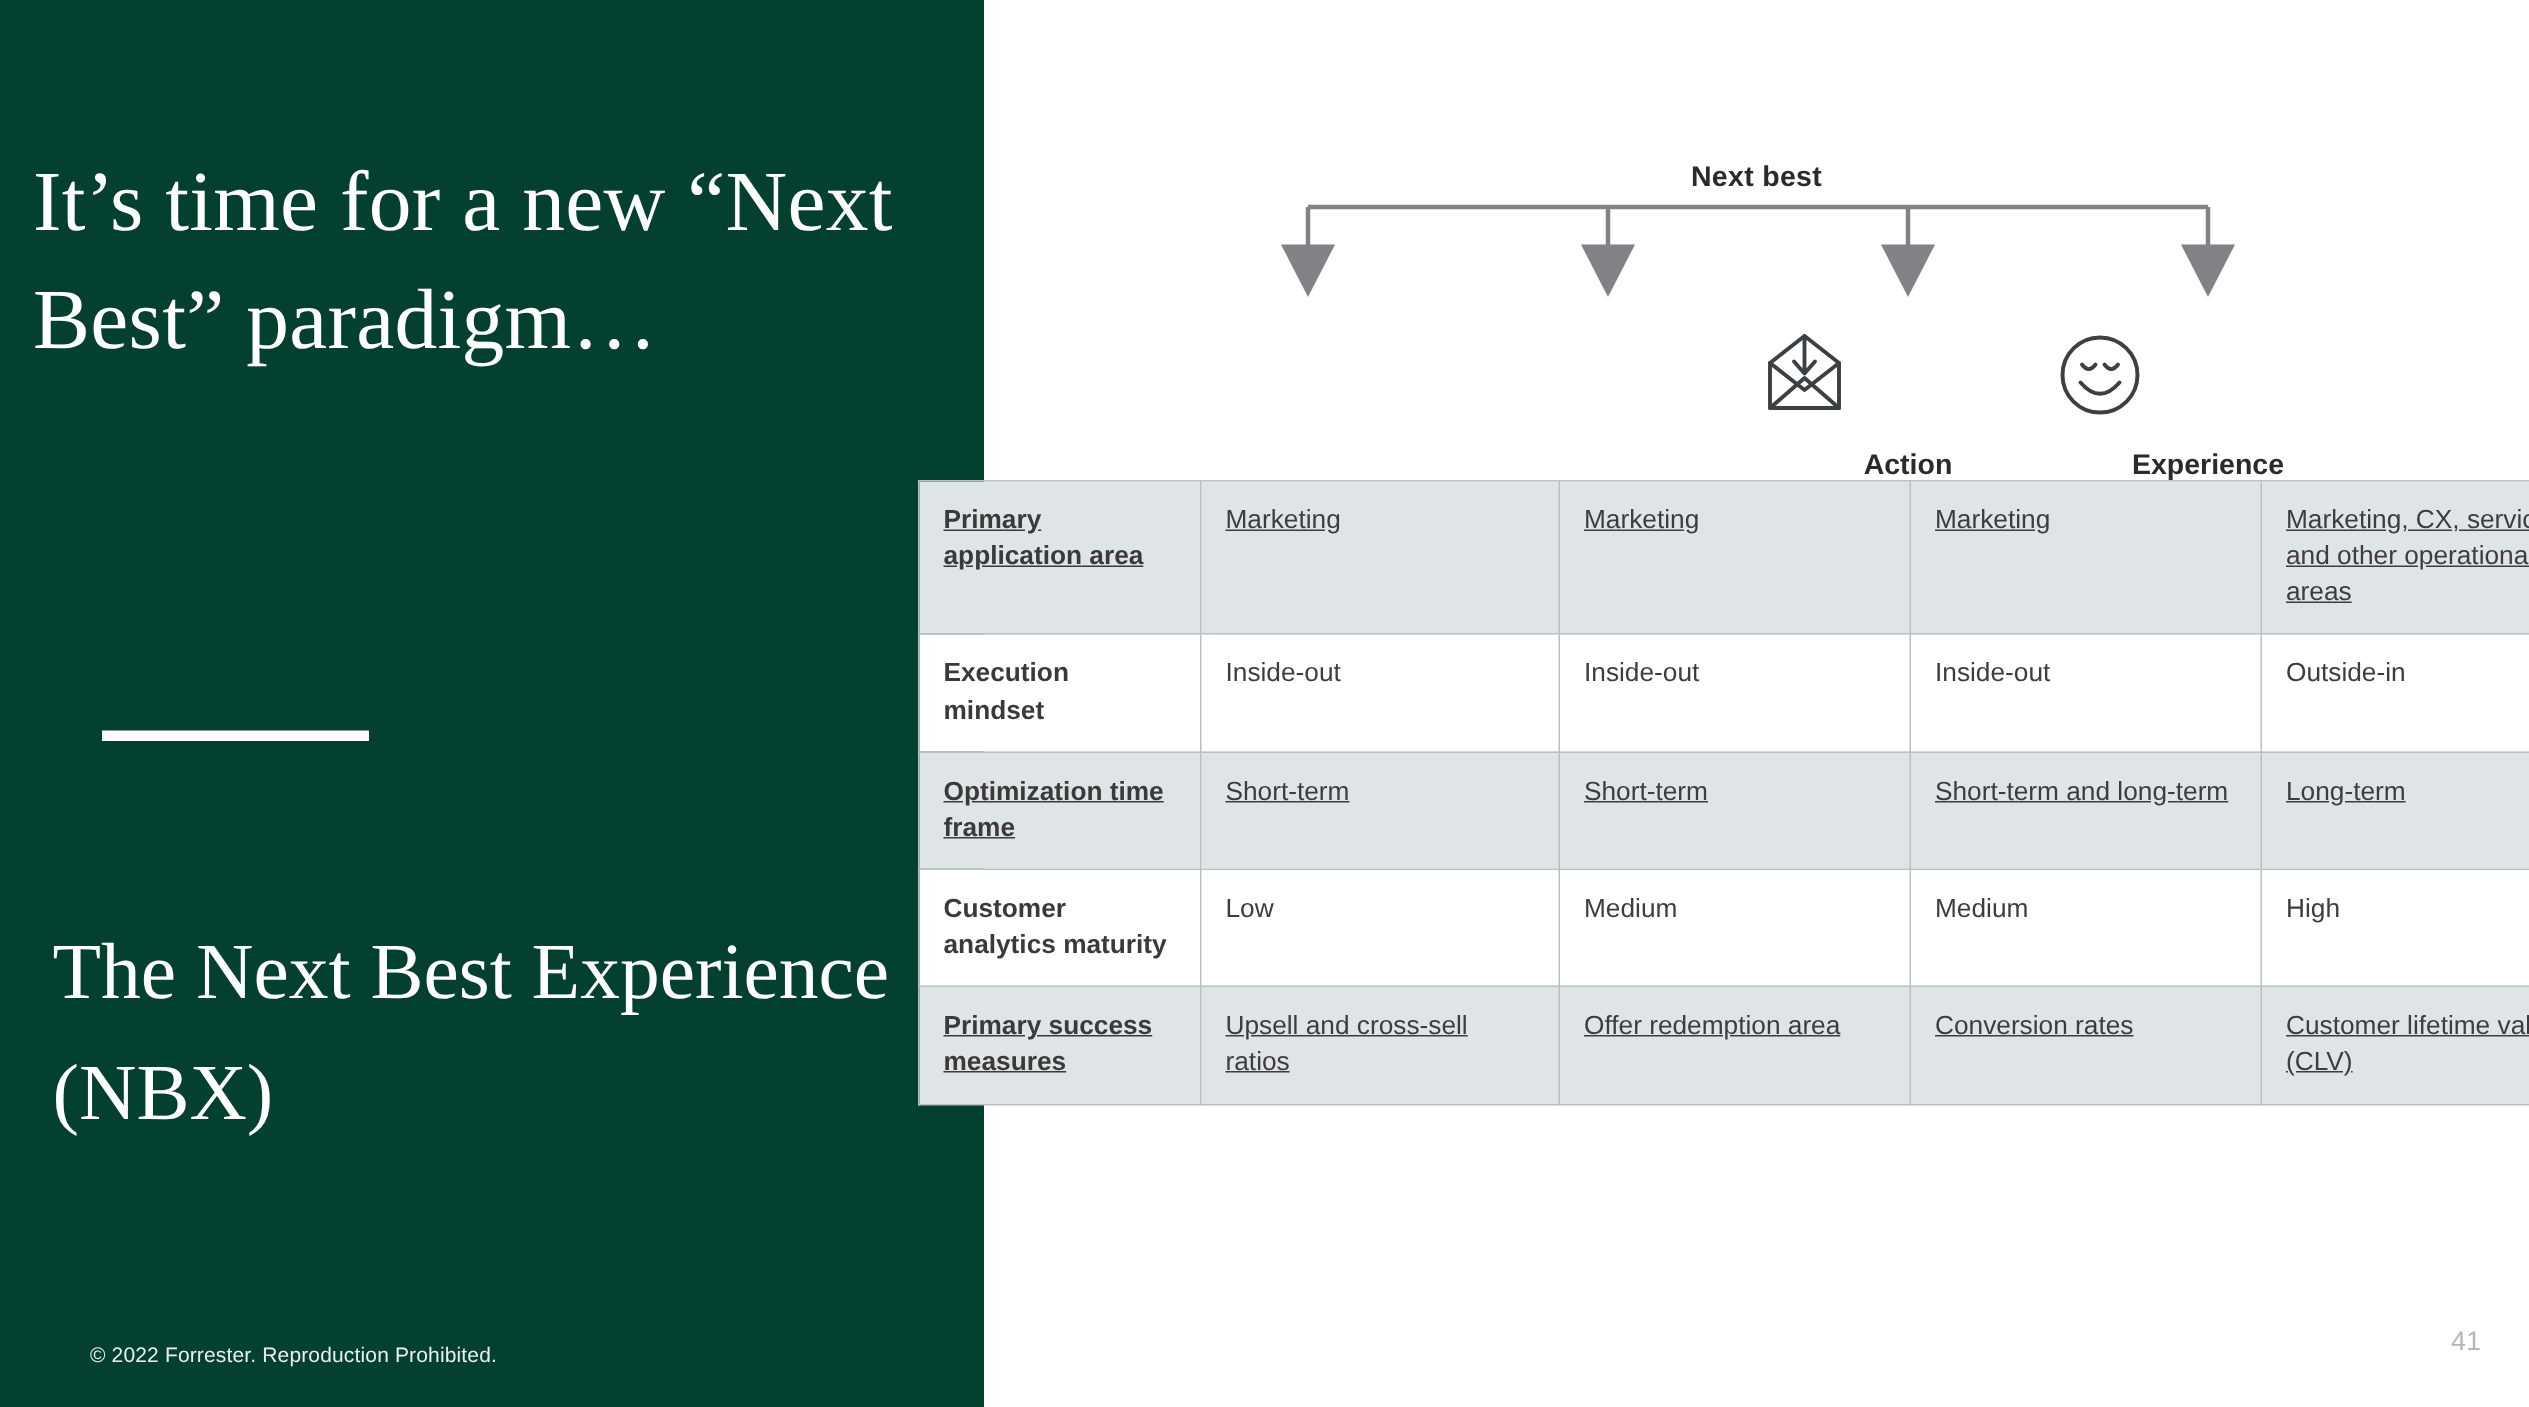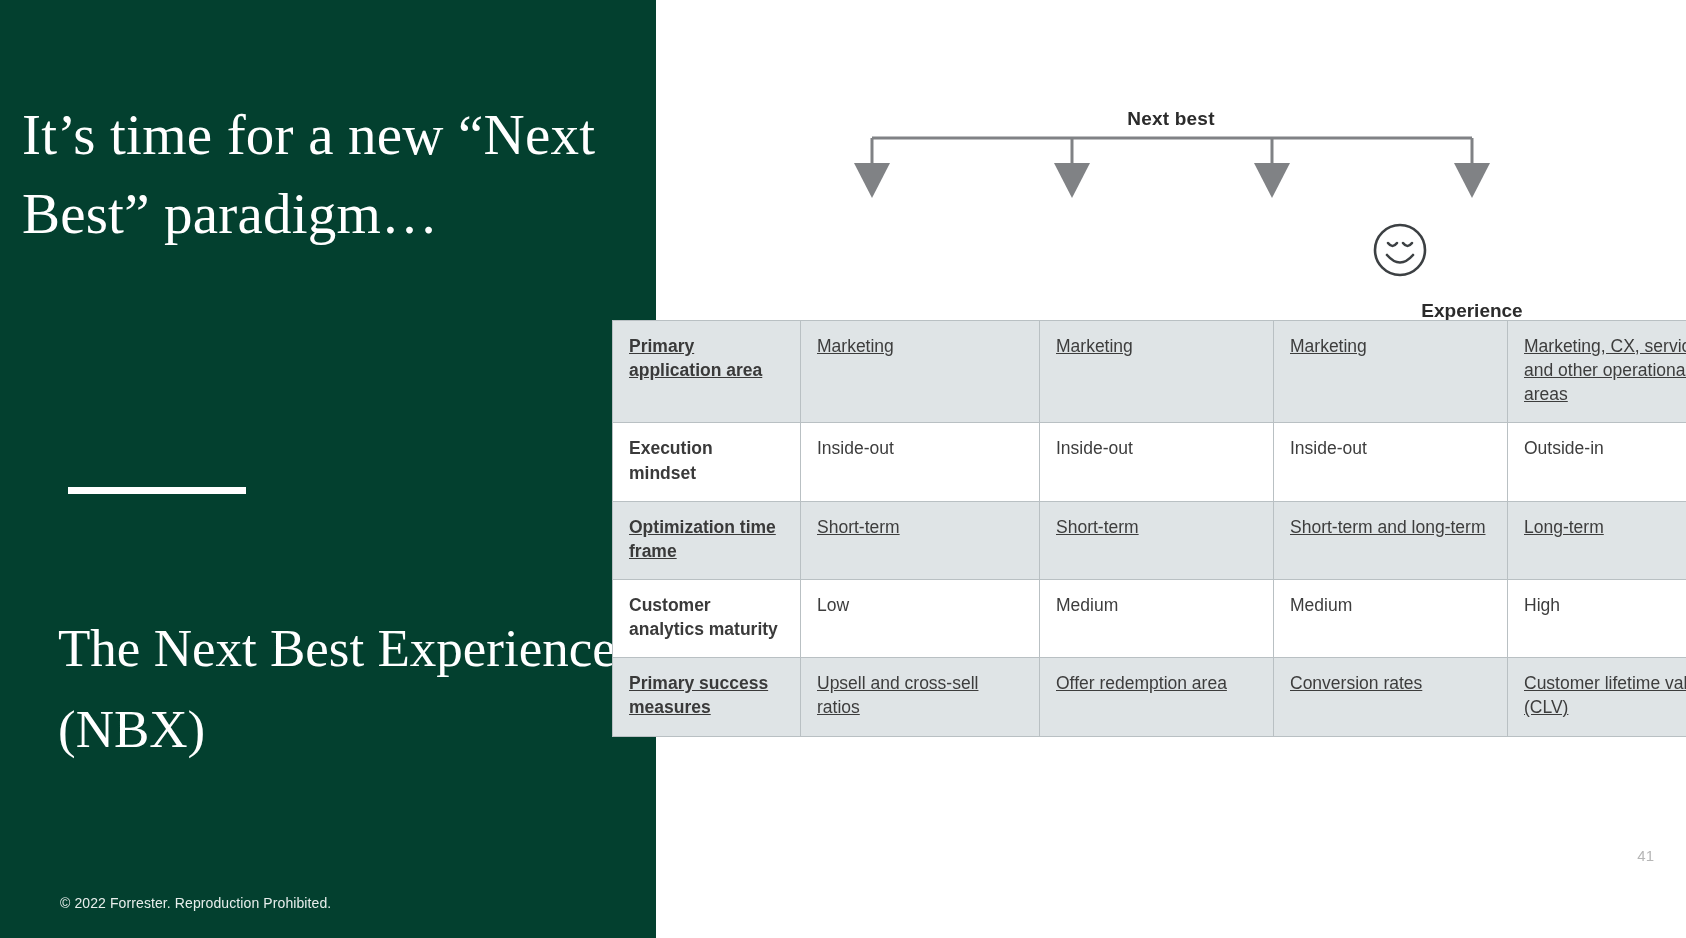--- a/index.html
+++ b/index.html
@@ -53,21 +53,20 @@
   .subhead {
     position: absolute;
     left: 35px;
     top: 608px;
     width: 590px;
     color: #ffffff;
     font-family: "Liberation Serif", serif;
     font-size: 53px;
     line-height: 1.52;
     font-weight: 400;
-    margin-left: 23px;
   }
   .copyright {
     position: absolute;
     left: 60px;
     top: 895px;
     color: #e8eeec;
     font-size: 14px;
     font-family: "Liberation Sans", sans-serif;
     letter-spacing: 0.1px;
   }
@@ -163,22 +162,22 @@
     width: 155px;
   }
   .matrix td.c1 { width: 206px; }
   .matrix td.c2 { width: 201px; }
   .matrix td.c3 { width: 201px; }
   .matrix td.c4 { width: 200px; }
 
   .page-number {
     position: absolute;
     right: 32px;
-    top: 847px;
-    font-size: 15px;
+    top: 884px;
+    font-size: 18px;
     color: #b6b6b6;
   }
 </style>
 </head>
 <body>
 
 <div class="slide">
 
   <div class="left-panel">
     <div class="headline">It’s time for a new “Next Best” paradigm…</div>
@@ -205,20 +204,35 @@
           <polygon points="398,163 434,163 416,198"></polygon>
           <polygon points="598,163 634,163 616,198"></polygon>
           <polygon points="798,163 834,163 816,198"></polygon>
         </g>
       </svg>
 
       <div class="icon-row">
 
 
 
+        <div class="icon-cell" style="left:516px;">
+          <div class="glyph">
+            <svg width="62" height="54" viewBox="0 0 62 54">
+              <g fill="none" stroke="#3c4043" stroke-width="2.6" stroke-linecap="round" stroke-linejoin="round">
+                <polyline points="8,20 31,2 54,20"></polyline>
+                <polyline points="8,20 8,50 54,50 54,20"></polyline>
+                <polyline points="8,20 31,38 54,20"></polyline>
+                <polyline points="8,50 31,30 54,50"></polyline>
+                <line x1="31" y1="2" x2="31" y2="26"></line>
+                <polyline points="24,19 31,27 38,19"></polyline>
+              </g>
+            </svg>
+          </div>
+          <div class="cap">Action</div>
+        </div>
 
         <div class="icon-cell" style="left:716px;">
           <div class="glyph">
             <svg width="56" height="56" viewBox="0 0 56 56">
               <g fill="none" stroke="#3c4043" stroke-width="2.6" stroke-linecap="round">
                 <circle cx="28" cy="28" r="25"></circle>
                 <path d="M16 21 q4.5 6 9 0"></path>
                 <path d="M31 21 q4.5 6 9 0"></path>
                 <path d="M15 33 q13 15 26 0"></path>
               </g>

